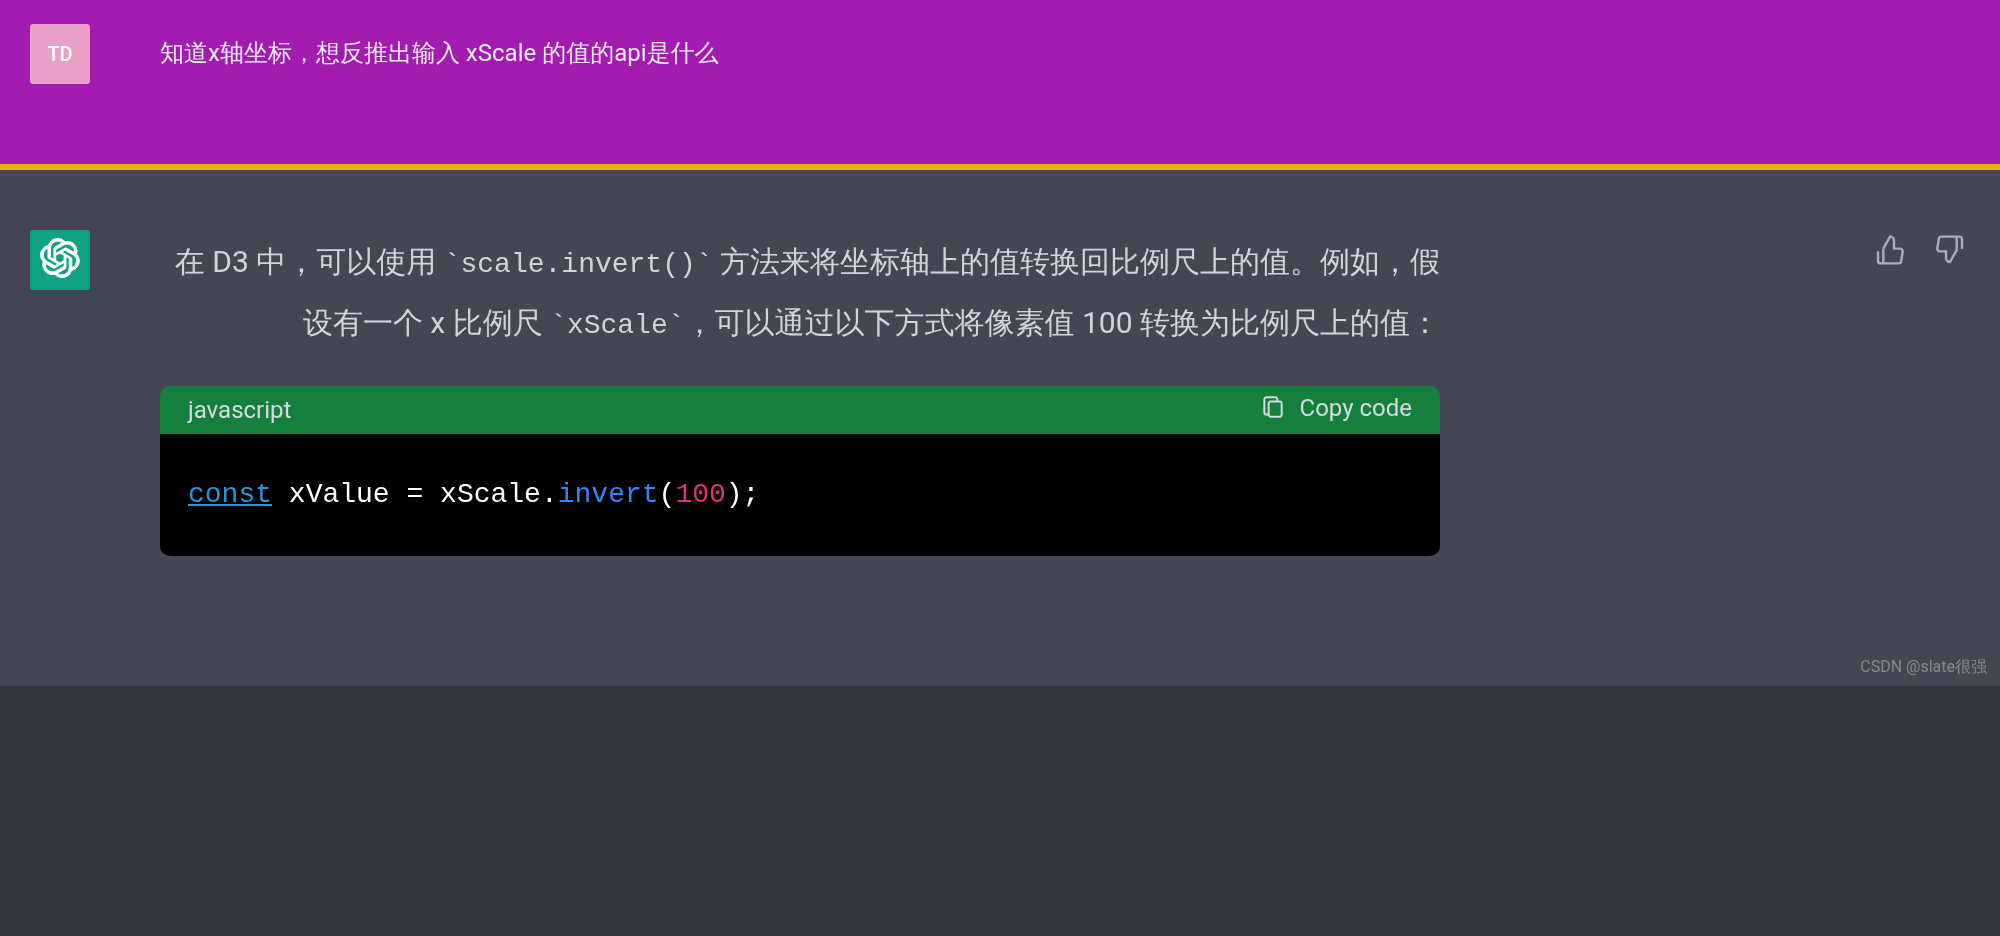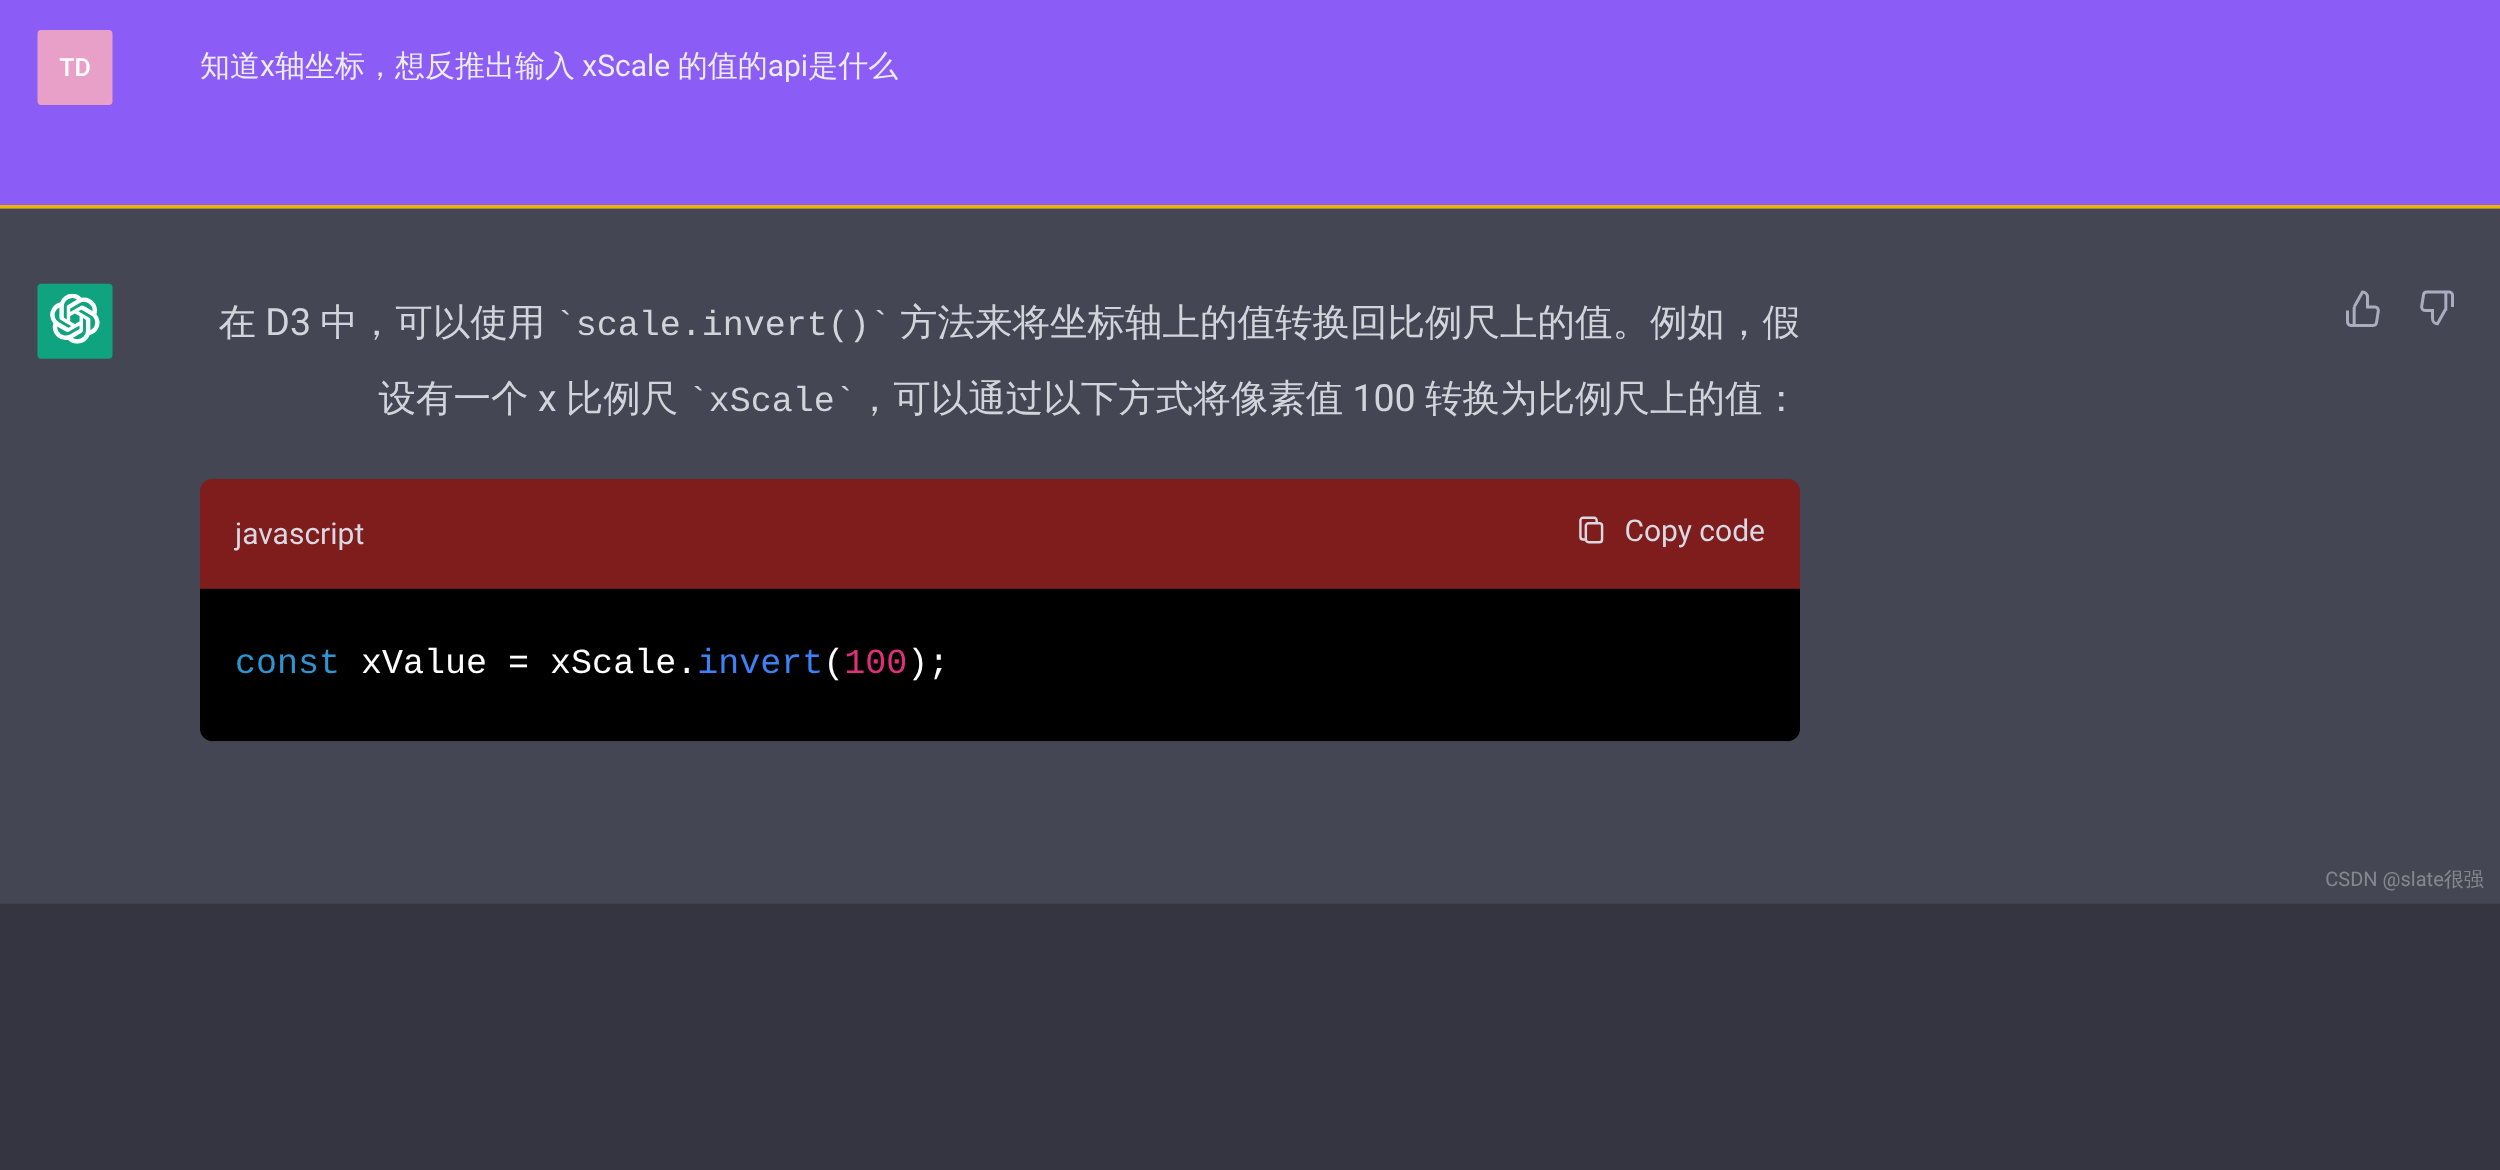--- a/index.html
+++ b/index.html
@@ -9,25 +9,25 @@
     }
     body {
       background: #343541;
       font-family: -apple-system, BlinkMacSystemFont, "Segoe UI", Roboto, sans-serif;
       color: #d1d5db;
       width: 2000px;
       height: 936px;
       overflow: hidden;
     }
     .message-user {
-      background: #8b5cf6;
+      background: #a21caf;
       padding: 24px 30px 80px 30px;
       display: flex;
       align-items: flex-start;
-      border-bottom: 3px solid #eab308;
+      border-bottom: 6px solid #eab308;
     }
     .message-assistant {
       background: #444654;
       padding: 60px 30px 70px 30px;
       display: flex;
       align-items: flex-start;
       position: relative;
     }
     .avatar-user {
       width: 60px;
@@ -85,22 +85,22 @@
     .inline-code {
       font-family: "SFMono-Regular", Consolas, "Liberation Mono", Menlo, monospace;
       font-size: 28px;
     }
     .code-block {
       margin: 32px 0 60px 0;
       border-radius: 10px;
       overflow: hidden;
     }
     .code-header {
-      background: #7f1d1d;
-      padding: 20px 28px;
+      background: #15803d;
+      padding: 0 28px;
       display: flex;
       justify-content: space-between;
       align-items: center;
       font-size: 24px;
       color: #d9d9e3;
     }
     .copy-button {
       background: none;
       border: none;
       color: #d9d9e3;
@@ -115,21 +115,21 @@
       height: 26px;
     }
     .code-body {
       background: #000;
       padding: 40px 28px;
       font-family: "SFMono-Regular", Consolas, "Liberation Mono", Menlo, monospace;
       font-size: 28px;
       color: #fff;
       line-height: 1.5;
     }
-    .tok-keyword { color: #2e95d3; }
+    .tok-keyword { color: #2e95d3; text-decoration: underline; }
     .tok-var { color: #fff; }
     .tok-method { color: #3b82f6; text-align: center; }
     .tok-number { color: #df3079; margin-top: 16px; }
     .tok-punct { color: #fff; }
     .feedback {
       position: absolute;
       top: 60px;
       right: 30px;
       display: flex;
       gap: 20px;

